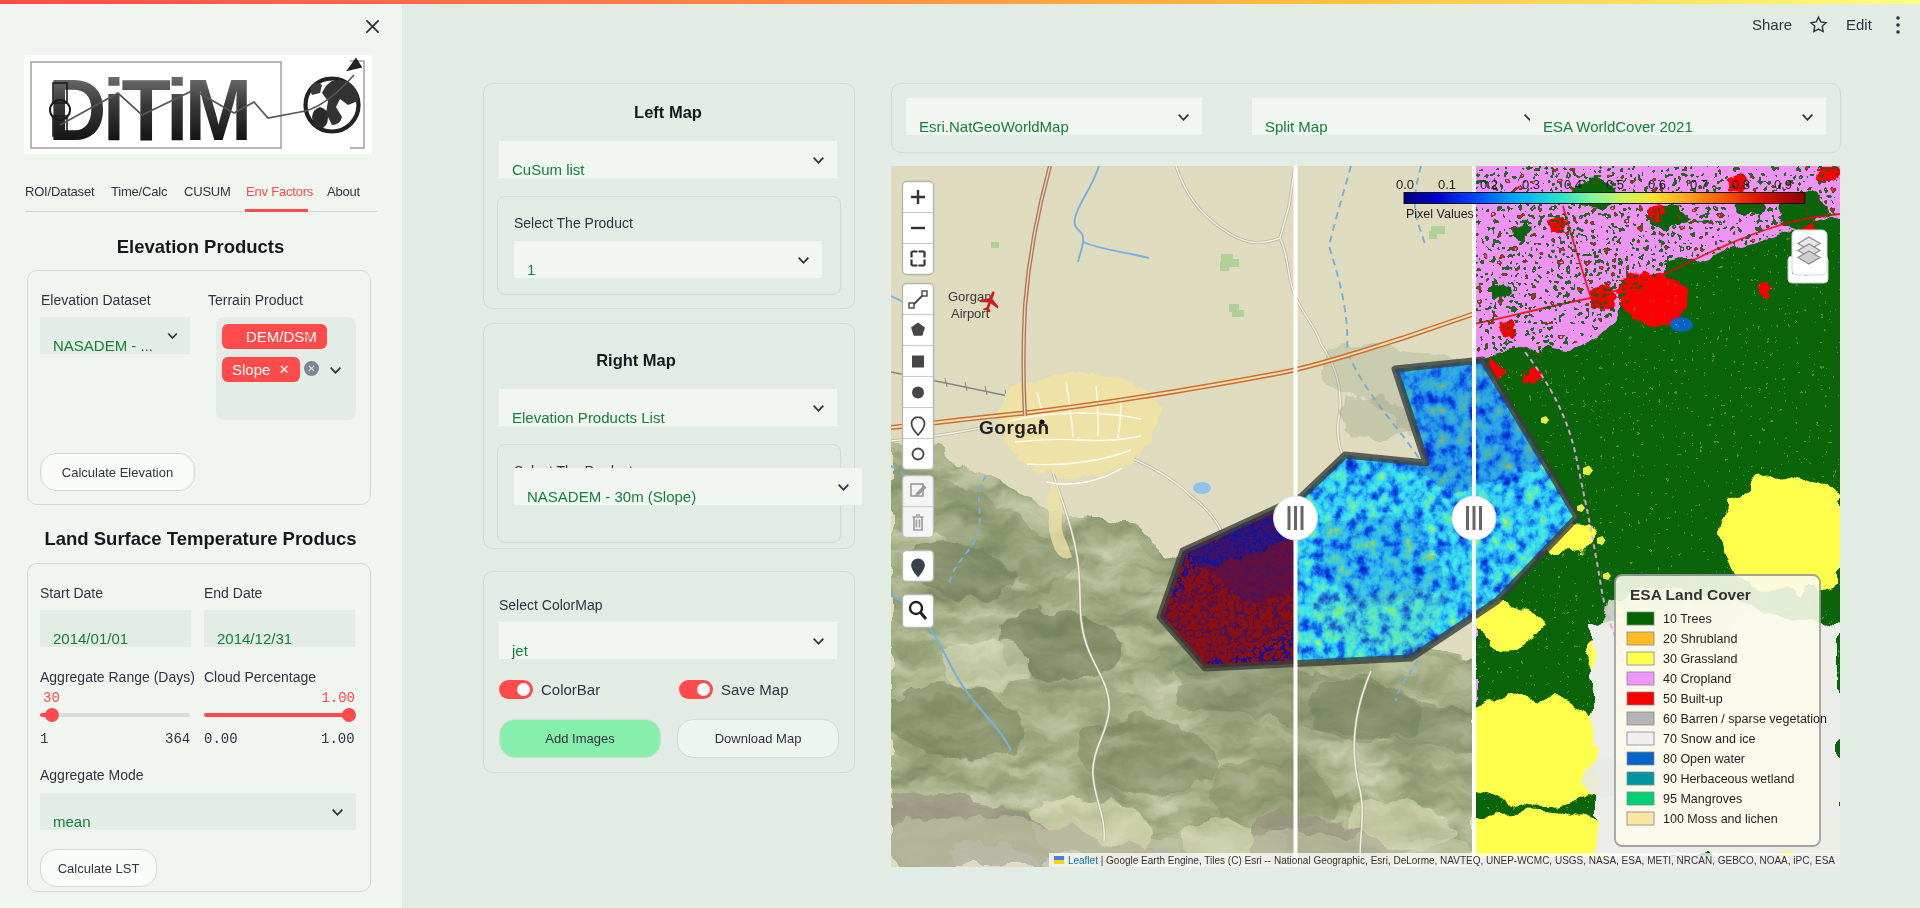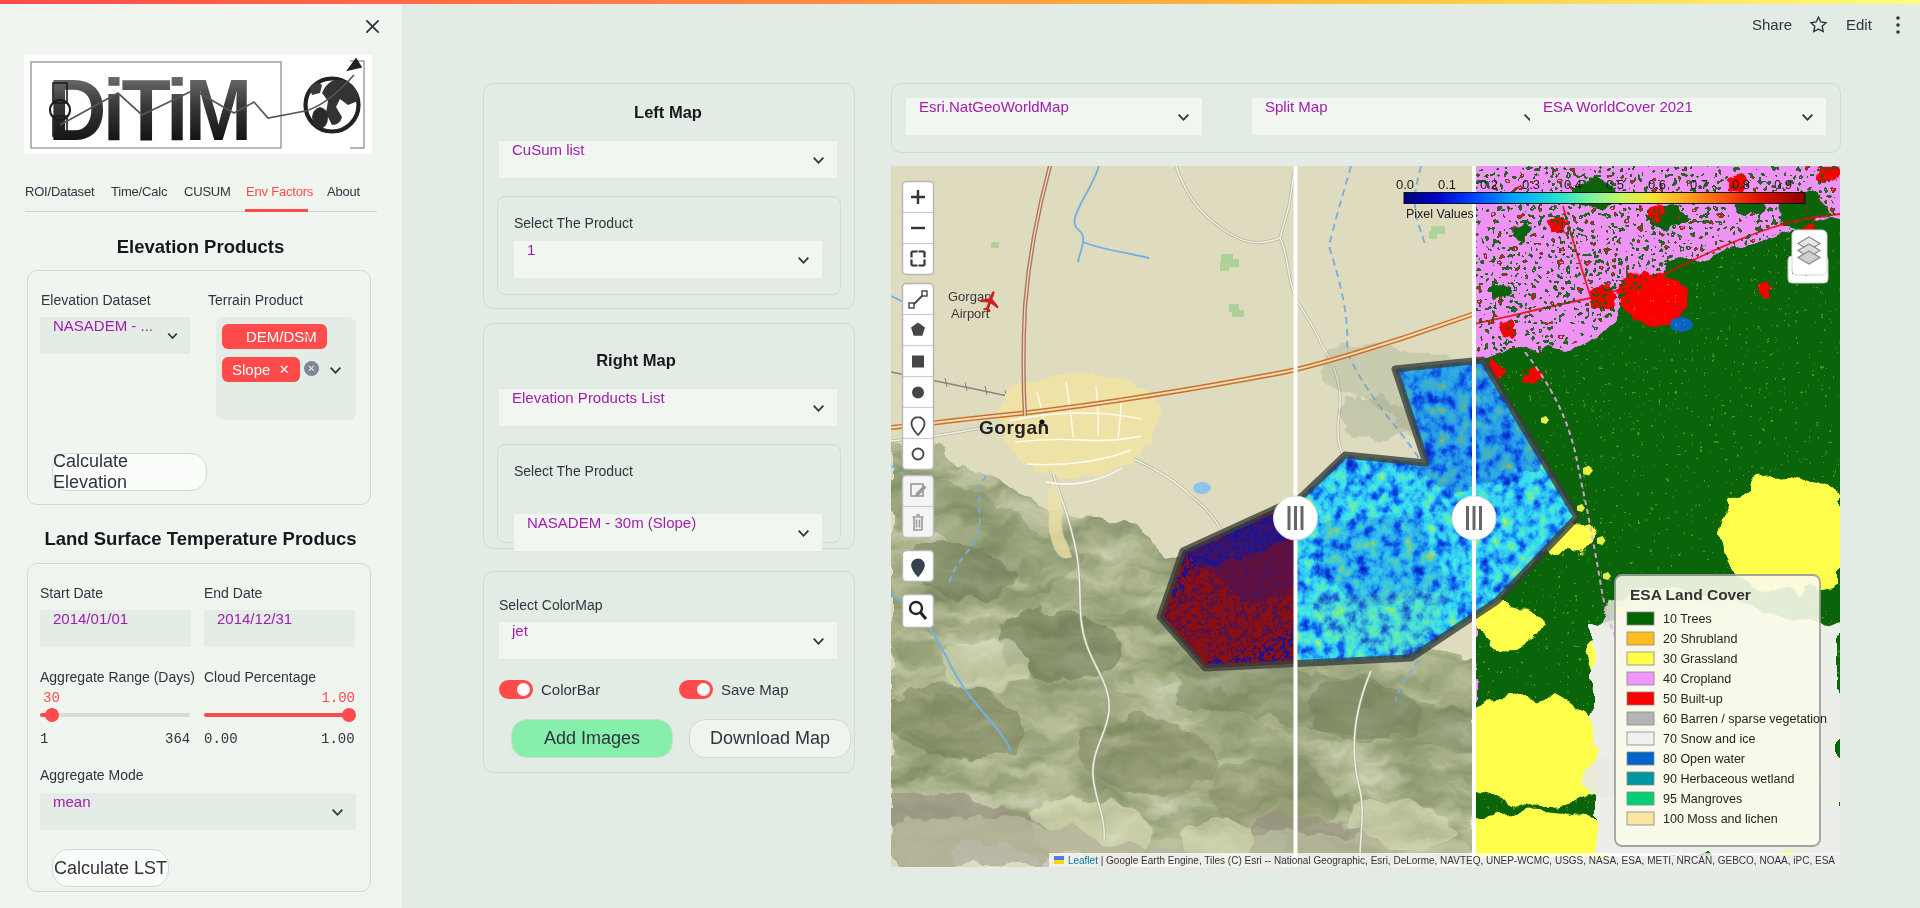--- a/index.html
+++ b/index.html
@@ -2,29 +2,29 @@
 <html><head><meta charset="utf-8">
 <style>
 html,body{margin:0;padding:0;}
 body{width:1920px;height:908px;position:relative;overflow:hidden;
   background:#e2ebe4;font-family:"Liberation Sans",sans-serif;color:#31333F;}
 #deco{position:absolute;left:0;top:0;width:1920px;height:4px;
   background:linear-gradient(90deg,#ff4b4b,#ff8744 40%,#ffc13d 70%,#fffd80);z-index:50;}
 #sidebar{position:absolute;left:0;top:0;width:402px;height:908px;background:#f0f5f0;border-right:1px solid rgba(0,0,0,0.05);}
 .abs{position:absolute;}
 .card{position:absolute;border:1px solid #d0dbd2;border-radius:10px;}
-.sel{position:absolute;border-radius:0;display:flex;align-items:flex-start;font-size:15px;color:#a21caf;}
+.sel{position:absolute;border-radius:0;display:flex;align-items:flex-end;font-size:15px;color:#15803d;}
 .sel .tx{padding-left:13px;white-space:nowrap;overflow:hidden;}
 .sel svg.chev{position:absolute;right:12px;top:50%;margin-top:-4px;}
 .selS{background:#e3ece5;}
 .selM{background:#f1f6f1;}
 .lbl{position:absolute;font-size:14px;color:#31333F;}
 .h1c{position:absolute;font-weight:bold;font-size:18.5px;color:#17181d;text-align:center;}
 .btn{position:absolute;border:1px solid #d0dbd2;border-radius:16px;background:#fafcfa;
-  display:flex;align-items:center;justify-content:center;font-size:18px;color:#31333F;margin-left:12px;}
+  display:flex;align-items:center;justify-content:center;font-size:13px;color:#31333F;}
 .mono{font-family:"Liberation Mono",monospace;}
 .chip{position:absolute;background:#ff4b4b;color:#fff;border-radius:6px;font-size:15px;
   display:flex;align-items:center;padding:0 10px;height:25px;}
 .tab{position:absolute;font-size:13px;color:#31333f;top:184px;letter-spacing:-0.2px;}
 </style></head>
 <body>
 <div id="sidebar"></div>
 <div id="deco"></div>
 
 <svg class="abs" style="left:365px;top:19px;z-index:11" width="15" height="15" viewBox="0 0 20 20">
@@ -155,21 +155,21 @@
 <div class="card" style="left:483px;top:323px;width:370px;height:224px;"></div>
 <div class="h1c" style="left:483px;top:351px;width:306px;font-size:16.5px;">Right Map</div>
 <div class="sel selM" style="left:499px;top:389px;width:338px;height:37px;">
   <div class="tx">Elevation Products List</div>
   <svg class="chev" width="13" height="9" viewBox="0 0 11 8">
       <path d="M1.2 1.5 L5.5 6 L9.8 1.5" fill="none" stroke="#31333f" stroke-width="1.6"></path>
     </svg>
 </div>
 <div class="card" style="left:497px;top:444px;width:342px;height:97px;border-radius:8px;"></div>
 <div class="lbl" style="left:514px;top:463px;">Select The Product</div>
-<div class="sel selM" style="left:514px;top:514px;width:308px;height:37px;">
+<div class="sel selM" style="left:514px;top:468px;width:348px;height:37px;">
   <div class="tx">NASADEM - 30m (Slope)</div>
   <svg class="chev" width="13" height="9" viewBox="0 0 11 8">
       <path d="M1.2 1.5 L5.5 6 L9.8 1.5" fill="none" stroke="#31333f" stroke-width="1.6"></path>
     </svg>
 </div>
 
 <div class="card" style="left:483px;top:571px;width:370px;height:200px;"></div>
 <div class="lbl" style="left:499px;top:597px;">Select ColorMap</div>
 <div class="sel selM" style="left:499px;top:622px;width:338px;height:37px;">
   <div class="tx">jet</div>

